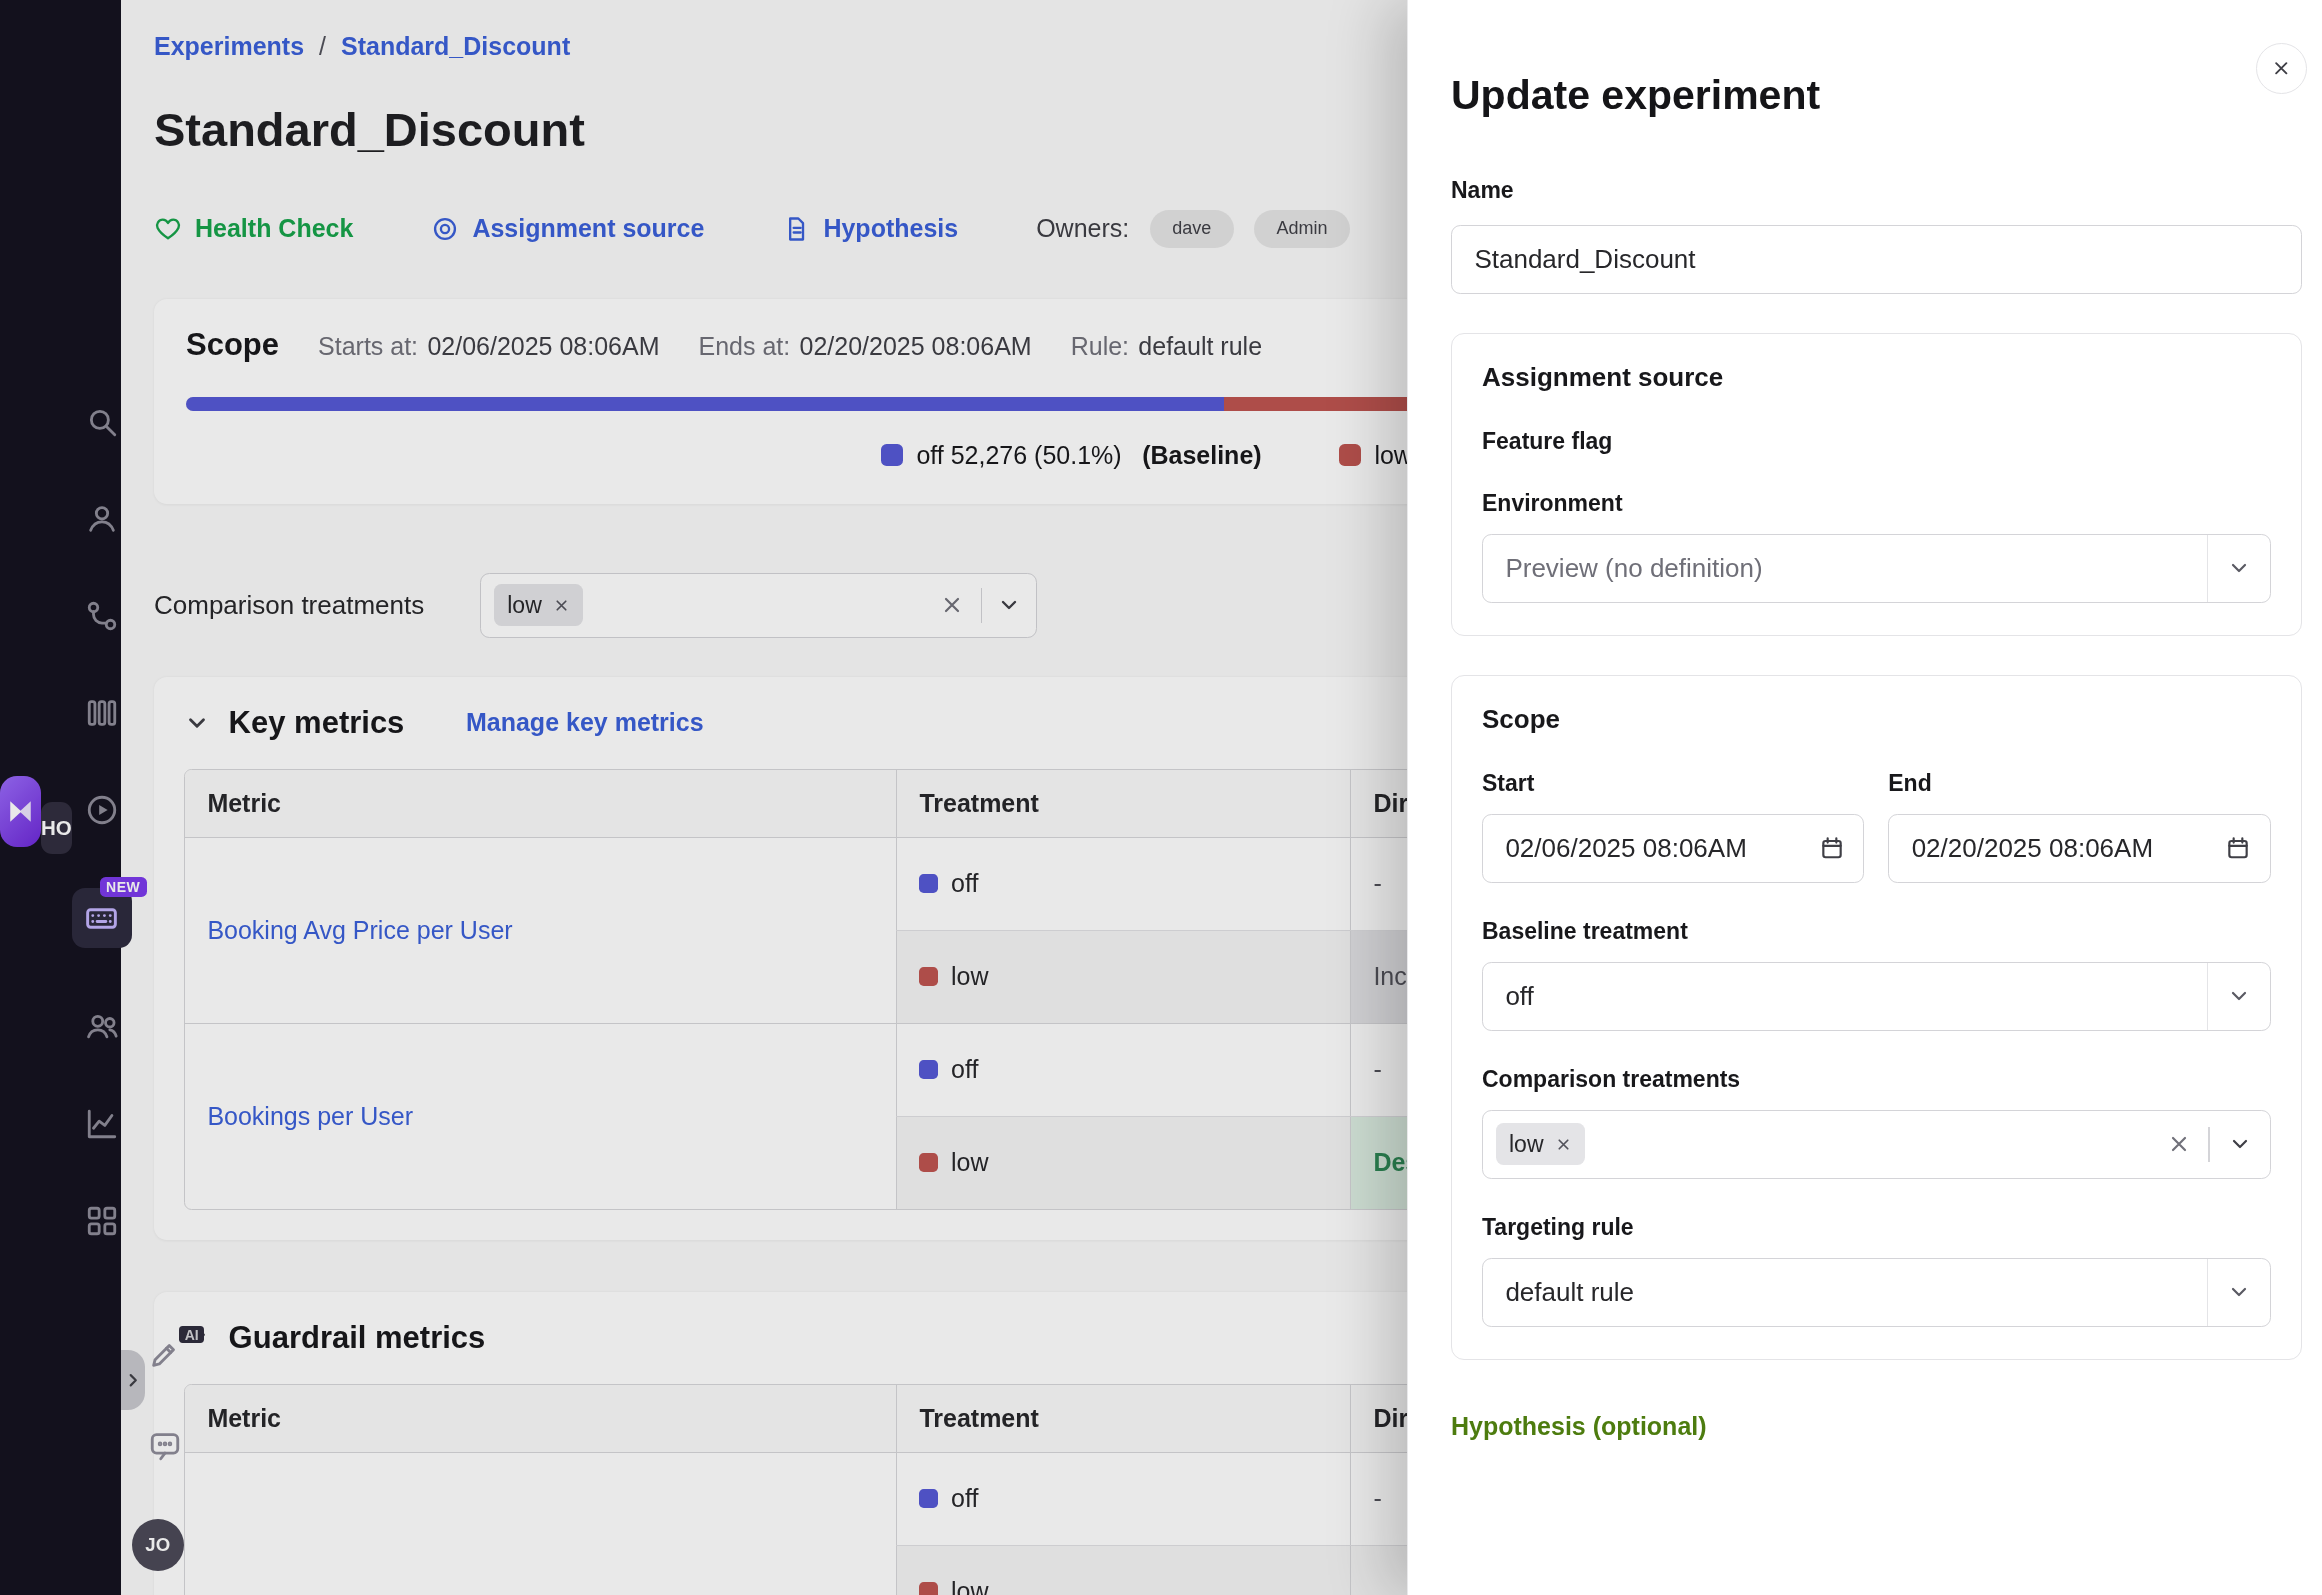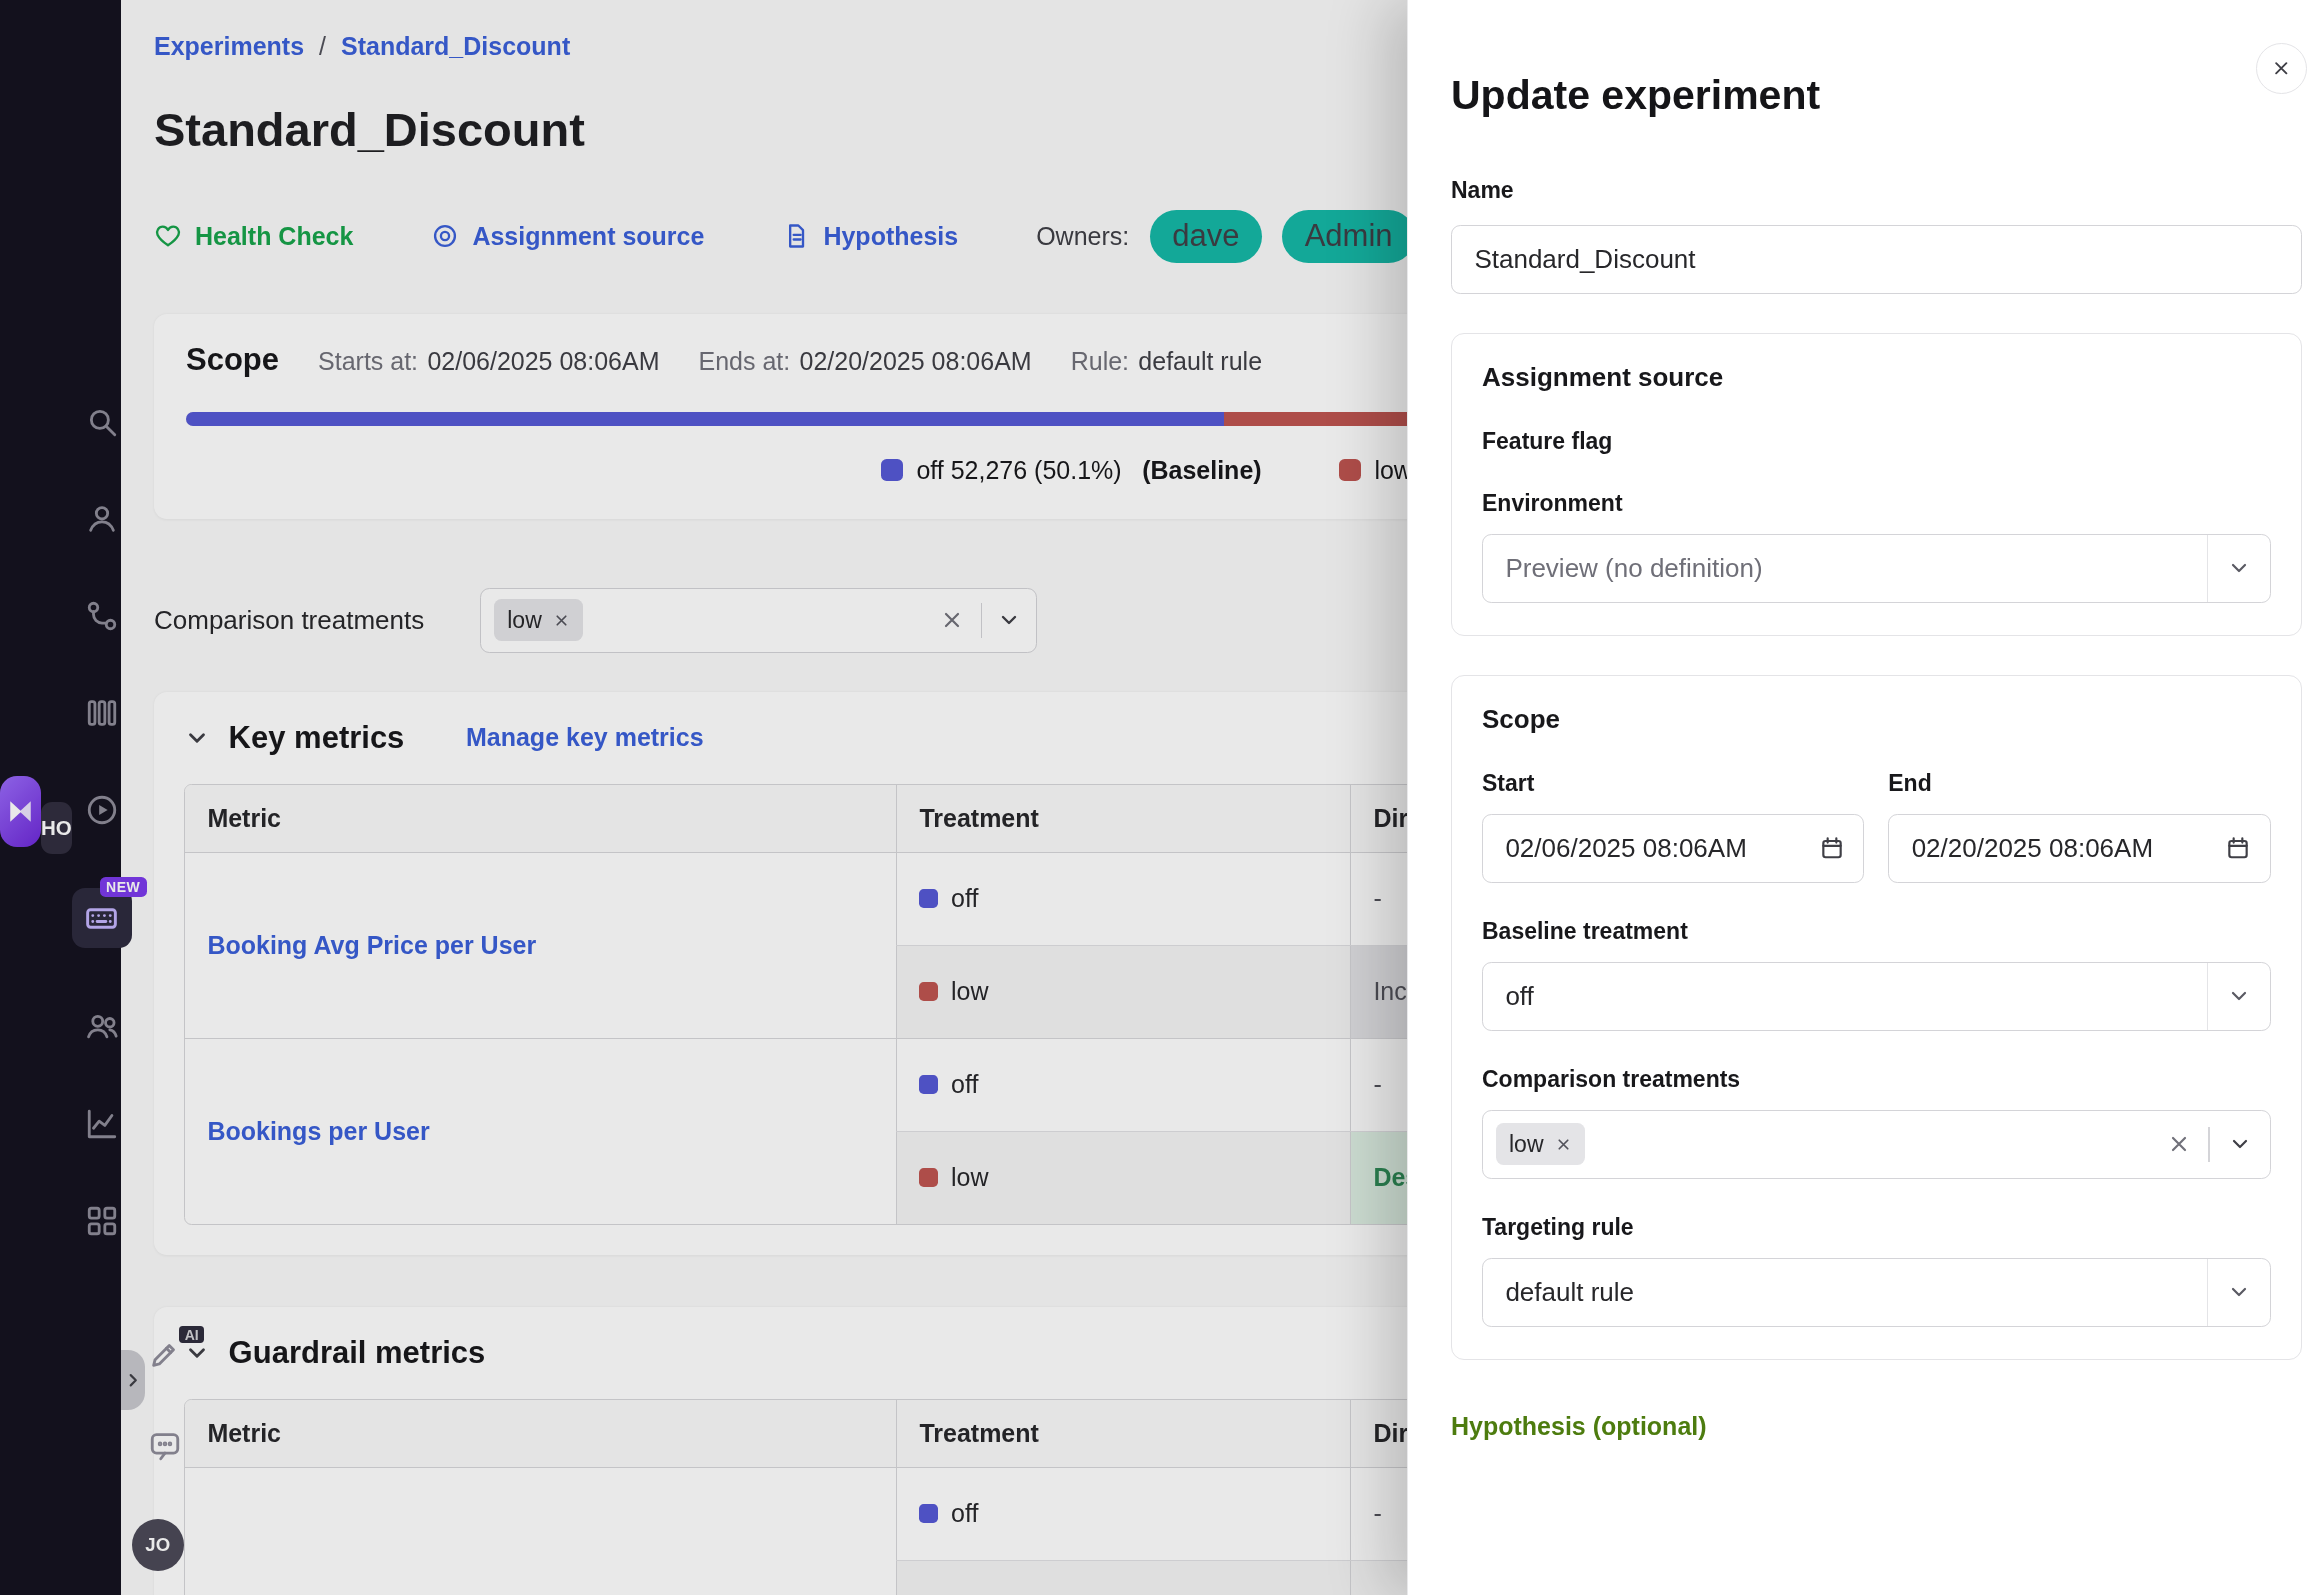--- a/index.html
+++ b/index.html
@@ -35,21 +35,21 @@
   .main{position:absolute;left:121px;top:0;width:2201px;padding:32px 0 0 33px;box-sizing:border-box;}
   .breadcrumb{display:flex;gap:15px;font-size:25px;font-weight:700;color:#3a5fd9;align-items:center;}
   .breadcrumb .sep{color:#52525b;font-weight:400;}
   .breadcrumb a{cursor:pointer;}
   .page-title{margin:41px 0 0;font-size:47px;line-height:56px;font-weight:800;color:#1f1f23;}
 
   .toolbar{margin-top:52px;display:flex;align-items:center;font-size:25px;}
   .tb-link{display:flex;align-items:center;gap:13px;font-weight:700;color:#3a5fd9;cursor:pointer;margin-right:78px;}
   .owners{display:flex;align-items:center;gap:20.5px;}
   .owners-label{color:#3f3f46;}
-  .owner-chip{background:#14b8a6;border-radius:931px;padding:8.4px 22.4px;font-size:31px;color:#3f3f46;cursor:pointer;white-space:nowrap;text-align:center;}
+  .owner-chip{background:#e5e5e5;border-radius:931px;padding:8.4px 22.4px;font-size:18px;color:#3f3f46;cursor:pointer;white-space:nowrap;text-align:center;}
 
   .scope-card{margin-top:51px;width:2135px;background:#fff;border-radius:13px;
               padding:28px 32px;box-sizing:border-box;box-shadow:0 0.9px 2.8px rgba(0,0,0,.06);}
   .scope-head{display:flex;align-items:baseline;gap:39px;}
   .scope-title{font-size:31px;font-weight:800;color:#18181b;}
   .scope-meta{font-size:25px;color:#3f3f46;text-align:right;}
   .scope-meta .ml{color:#71717a;margin-right:9.3px;}
   .bar{margin-top:34px;height:14px;border-radius:7.5px;display:flex;overflow:hidden;background:#e4e4e7;}
   .bar .seg1{width:50.1%;}
   .bar .seg2{width:49.9%;}
@@ -79,21 +79,21 @@
 
   .mtable{margin-top:28px;border:0.9px solid #d7d7da;border-radius:7.5px;overflow:hidden;}
   .thead{display:flex;background:#fafafa;border-bottom:0.9px solid #d7d7da;height:67px;
          align-items:center;font-weight:700;font-size:25px;color:#27272a;}
   .c-metric{width:711px;padding-left:22.4px;box-sizing:border-box;}
   .c-treat{width:454px;padding-left:22.4px;box-sizing:border-box;border-left:0.9px solid #d7d7da;align-self:stretch;display:flex;align-items:center;}
   .c-dir{flex:1;padding-left:22.4px;box-sizing:border-box;border-left:0.9px solid #d7d7da;align-self:stretch;display:flex;align-items:center;}
   .tgroup{display:flex;border-bottom:0.9px solid #d7d7da;}
   .tgroup:last-child{border-bottom:none;}
   .metric-cell{width:711px;display:flex;align-items:center;padding-left:22.4px;box-sizing:border-box;}
-  .metric-link{font-size:25px;font-weight:700;color:#3a5fd9;cursor:pointer;}
+  .metric-link{font-size:25px;font-weight:400;color:#3a5fd9;cursor:pointer;}
   .subrows{flex:1;display:flex;flex-direction:column;}
   .subrow{display:flex;height:92px;}
   .subrow + .subrow{border-top:0.9px solid #e1e1e4;}
   .subrow.low{background:#f4f4f5;}
   .treat-cell{width:454px;border-left:0.9px solid #d7d7da;display:flex;align-items:center;gap:13px;
               padding-left:22.4px;box-sizing:border-box;font-size:25px;color:#27272a;}
   .tsq{width:18.6px;height:18.6px;border-radius:4.7px;flex:none;}
   .dir-cell{flex:1;border-left:0.9px solid #d7d7da;display:flex;align-items:center;
             padding-left:22.4px;box-sizing:border-box;font-size:25px;color:#52525b;}
   .dir-inconclusive{background:#e3e3e6;color:#52525b;}

